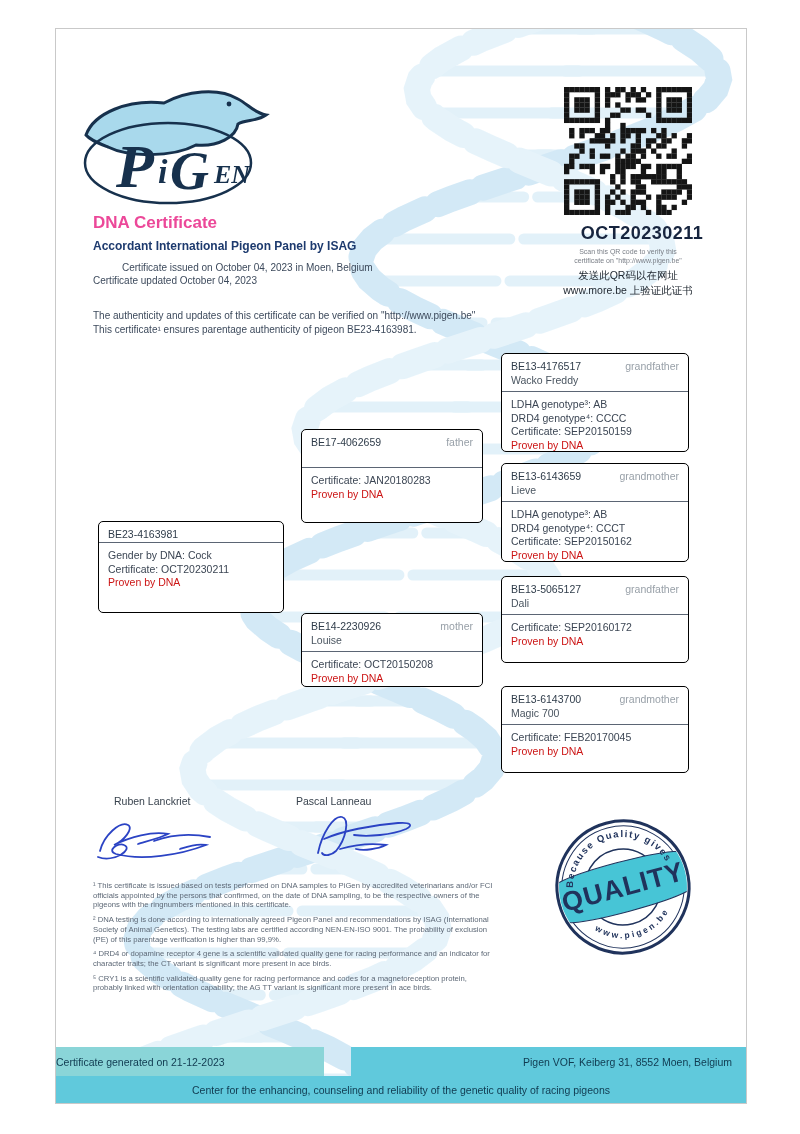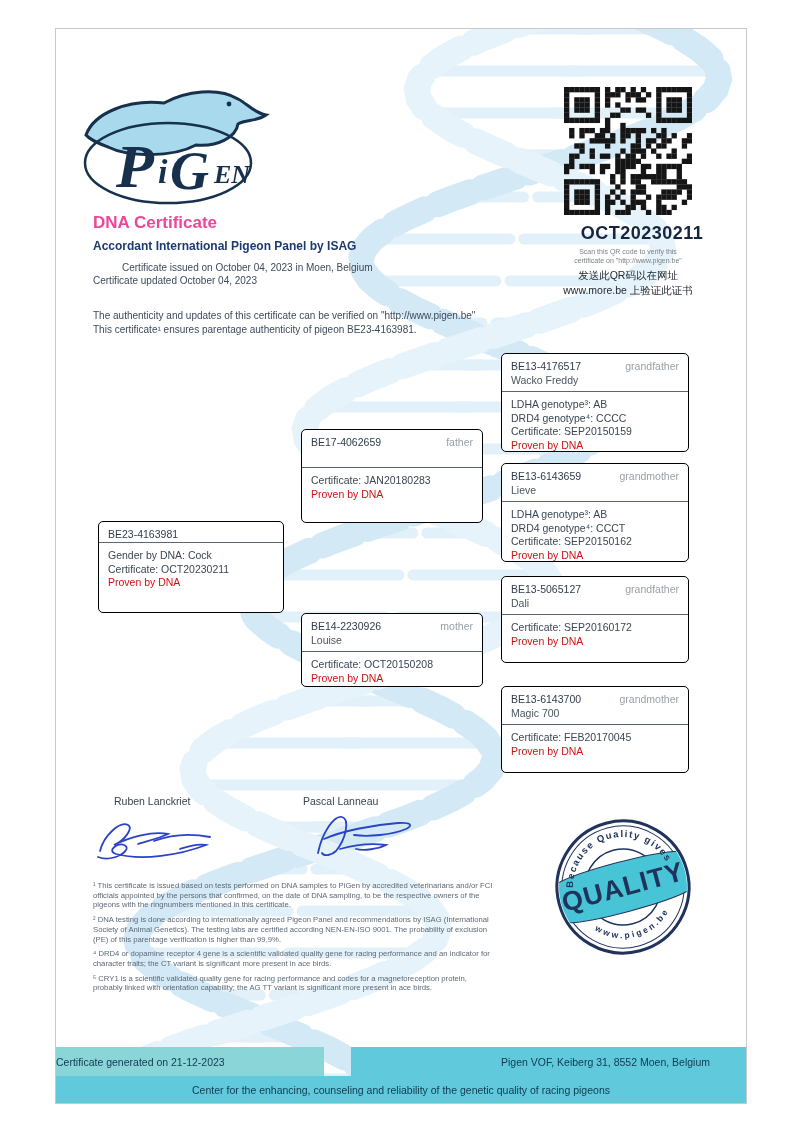--- a/index.html
+++ b/index.html
@@ -32,21 +32,21 @@
 
   .footnote { font-size:7.7px; line-height:9.7px; color:#5d6876; margin-bottom:5px; }
 
   .stamp-center { font-size:27px; font-weight:bold; fill:#20335c; letter-spacing:1px; font-family:"Liberation Sans",sans-serif; }
   .stamp-arc-top { font-size:9.5px; font-weight:bold; fill:#20335c; letter-spacing:1.5px; font-family:"Liberation Sans",sans-serif; }
   .stamp-arc-bot { font-size:8.5px; font-weight:bold; fill:#20335c; letter-spacing:2.5px; font-family:"Liberation Sans",sans-serif; }
 
   .footer { position:absolute; left:0; right:0; bottom:0; z-index:2; }
   .footer-row1 { display:flex; height:29px; }
   .footer-chip { width:268px; background:#8ad5d8; display:flex; align-items:center; font-size:10.5px; color:#103a50; }
-  .footer-addr { flex:1; background:#60c9dc; display:flex; align-items:center; justify-content:flex-end; padding-right:36px; font-size:10.5px; color:#103a50;margin-left:27px; }
+  .footer-addr { flex:1; background:#60c9dc; display:flex; align-items:center; justify-content:flex-end; padding-right:14px; font-size:10.5px; color:#103a50;margin-left:27px; }
   .footer-row2 { height:27px; background:#60c9dc; display:flex; align-items:center; justify-content:center; font-size:10.5px; color:#103a50; }
 
   .logo-letter { fill:#17314d; font-family:"Liberation Serif",serif; font-weight:bold; font-style:italic; }
 </style>
 </head>
 <body>
 
 <div class="page">
 
   <svg id="helix" width="800" height="1160" viewBox="0 0 800 1160">
@@ -528,21 +528,21 @@
       <div class="proven">Proven by DNA</div>
     </div>
   </div>
 
   <div class="abs sig-name" style="left:58px;top:766px;">Ruben Lanckriet</div>
   <svg class="abs" style="left:38px;top:782px;" width="130" height="55" viewBox="0 0 130 55">
     <path class="sig-ink" d="M6,40 C10,24 26,10 34,14 C40,17 30,30 20,34 C36,26 58,20 74,23 C66,27 50,31 44,33"></path>
     <path class="sig-ink" d="M4,46 C20,52 40,38 30,34 C24,31 12,40 22,43 C48,50 86,44 112,34 C102,32 92,36 86,38"></path>
     <path class="sig-ink" d="M60,30 C76,24 96,22 116,26"></path>
   </svg>
-  <div class="abs sig-name" style="left:247px;top:766px;">Pascal Lanneau</div>
+  <div class="abs sig-name" style="left:240px;top:766px;">Pascal Lanneau</div>
   <svg class="abs" style="left:238px;top:776px;" width="130" height="60" viewBox="0 0 130 60">
     <path class="sig-ink" d="M24,48 C28,28 40,10 48,12 C56,14 52,34 42,46 C38,50 30,52 28,48"></path>
     <path class="sig-ink" d="M30,34 C48,26 78,20 104,18 C116,17 120,20 112,24 C98,30 74,32 60,30"></path>
     <path class="sig-ink" d="M46,44 C60,40 78,38 92,40 C84,44 70,46 62,44"></path>
   </svg>
 
   <div class="abs" style="left:37px;top:852px;width:404px;">
     <div class="footnote">¹ This certificate is issued based on tests performed on DNA samples to PiGen by accredited veterinarians and/or FCI officials appointed by the persons that confirmed, on the date of DNA sampling, to be the respective owners of the pigeons with the ringnumbers mentioned in this certificate.</div>
     <div class="footnote">² DNA testing is done according to internationally agreed Pigeon Panel and recommendations by ISAG (International Society of Animal Genetics). The testing labs are certified according NEN-EN-ISO 9001. The probability of exclusion (PE) of this parentage verification is higher than 99,9%.</div>
     <div class="footnote">⁴ DRD4 or dopamine receptor 4 gene is a scientific validated quality gene for racing performance and an indicator for character traits; the CT variant is significant more present in ace birds.</div>

